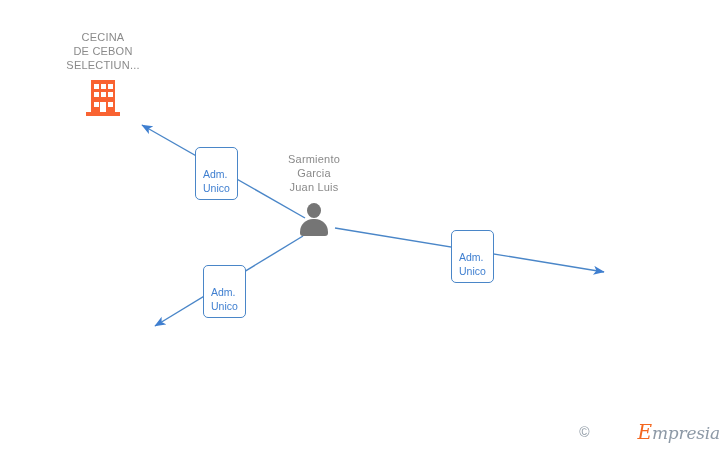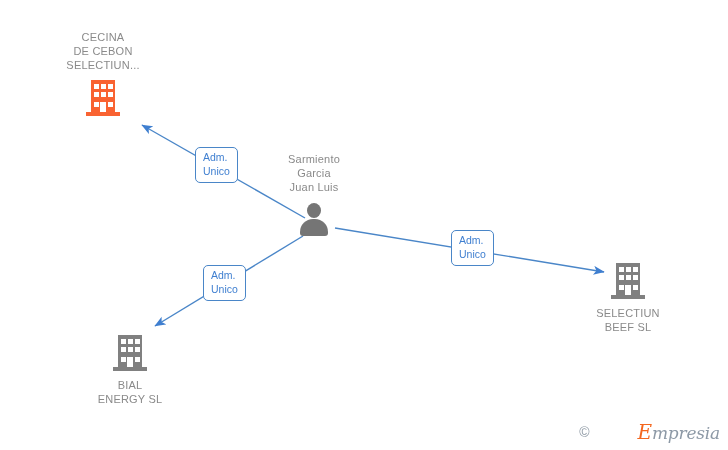--- a/index.html
+++ b/index.html
@@ -111,21 +111,21 @@
 
   
   .rel {
     position: absolute;
     background: #ffffff;
     border: 1px solid #4a86c8;
     border-radius: 5px;
     color: #3f7fd0;
     font-size: 10.5px;
     line-height: 14px;
-    padding: 2px 7px 4px 7px;
+    padding: 19px 7px 4px 7px;
     white-space: pre-line;
     text-align: left;
   }
 
   
   #watermark {
     position: absolute;
     right: 8px;
     bottom: 6px;
     display: flex;
@@ -195,59 +195,21 @@
 Garcia
 Juan Luis</div>
     <div class="node-icon" style="margin-top:6px;">
       <div class="person">
         <div class="head"></div>
         <div class="torso"></div>
       </div>
     </div>
   </div>
 
-  <div class="node" style="left:548px; top:260px;">
-    <div class="node-icon">
-      <div class="bldg" style="color:#808080;">
-        <div class="body"></div>
-        <div class="base"></div>
-        <div class="win" style="left:11px; top:7px;"></div>
-        <div class="win" style="left:18px; top:7px;"></div>
-        <div class="win" style="left:25px; top:7px;"></div>
-        <div class="win" style="left:11px; top:15px;"></div>
-        <div class="win" style="left:18px; top:15px;"></div>
-        <div class="win" style="left:25px; top:15px;"></div>
-        <div class="win" style="left:11px; top:25px;"></div>
-        <div class="win" style="left:25px; top:25px;"></div>
-        <div class="door"></div>
-      </div>
-    </div>
-    <div class="node-label" style="margin-top:6px;">SELECTIUN
-BEEF  SL</div>
-  </div>
-
-  <div class="node" style="left:50px; top:332px;">
-    <div class="node-icon">
-      <div class="bldg" style="color:#808080;">
-        <div class="body"></div>
-        <div class="base"></div>
-        <div class="win" style="left:11px; top:7px;"></div>
-        <div class="win" style="left:18px; top:7px;"></div>
-        <div class="win" style="left:25px; top:7px;"></div>
-        <div class="win" style="left:11px; top:15px;"></div>
-        <div class="win" style="left:18px; top:15px;"></div>
-        <div class="win" style="left:25px; top:15px;"></div>
-        <div class="win" style="left:11px; top:25px;"></div>
-        <div class="win" style="left:25px; top:25px;"></div>
-        <div class="door"></div>
-      </div>
-    </div>
-    <div class="node-label" style="margin-top:6px;">BIAL
-ENERGY SL</div>
-  </div>
+
 
   <div class="rel" style="left:195px; top:147px;">Adm.
 Unico</div>
 
   <div class="rel" style="left:451px; top:230px;">Adm.
 Unico</div>
 
   <div class="rel" style="left:203px; top:265px;">Adm.
 Unico</div>
 

